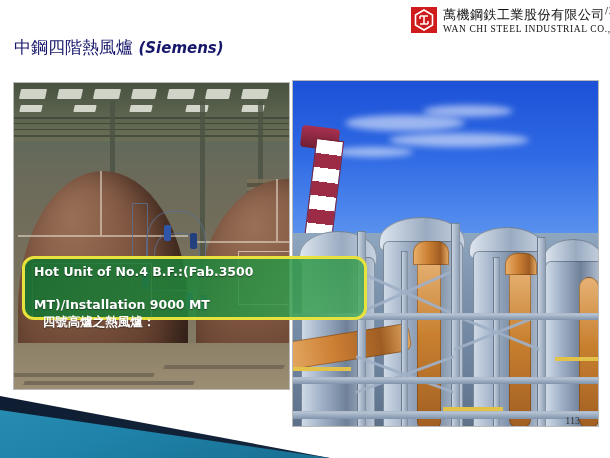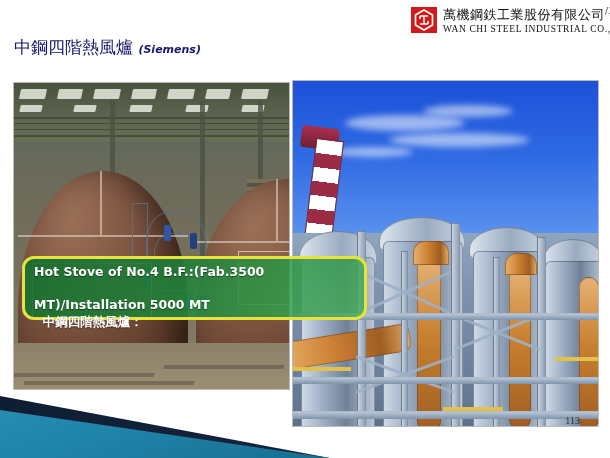--- a/index.html
+++ b/index.html
@@ -13,21 +13,21 @@
   .title-en{
     position:absolute;left:14px;top:8px;
     font-size:21px;font-weight:bold;font-style:italic;
     color:#16166b;letter-spacing:.2px;white-space:nowrap;
   }
   .title-zh{
     position:absolute;left:14px;top:36px;
     font-size:17px;color:#16166b;white-space:nowrap;
     font-family:"DejaVu Sans","Liberation Sans",sans-serif;
   }
-  .title-zh .paren{font-style:italic;font-weight:bold;font-size:11px;}
+  .title-zh .paren{font-style:italic;font-weight:bold;font-size:15px;}
 
   
   .logo-wrap{position:absolute;left:411px;top:6px;width:196px;height:34px;}
   .logo-mark{
     position:absolute;left:0;top:1px;width:26px;height:26px;
     background:#cf1b1b;
   }
   .logo-mark svg{display:block;}
   .logo-zh{
     position:absolute;left:32px;top:0px;
@@ -279,22 +279,22 @@
       <div class="deck" style="left:0;top:232px;width:100%;height:6px;"></div>
       <div class="deck" style="left:0;top:296px;width:100%;height:6px;"></div>
       <div class="deck" style="left:0;top:330px;width:100%;height:7px;"></div>
       <div class="yellowrail" style="left:0;top:286px;width:58px;height:4px;"></div>
       <div class="yellowrail" style="left:262px;top:276px;width:46px;height:4px;"></div>
       <div class="yellowrail" style="left:150px;top:326px;width:60px;height:4px;"></div>
     </div>
   </div>
 
   <div class="callout">
-    <div class="callout-text">Hot Stove of No.4 B.F.:(Fab.3500</div>
+    <div class="callout-text">Hot Unit of No.4 B.F.:(Fab.3500</div>
     <div class="callout-text">
-      <span>MT)/Installation 5000 MT</span>
-      &nbsp;&nbsp;<span class="callout-zh">中鋼四階熱風爐：</span>
+      <span>MT)/Installation 9000 MT</span>
+      &nbsp;&nbsp;<span class="callout-zh">四號高爐之熱風爐：</span>
     </div>
   </div>
 
   <div class="page-num">113</div>
 
 </div>
 
 </body></html>

